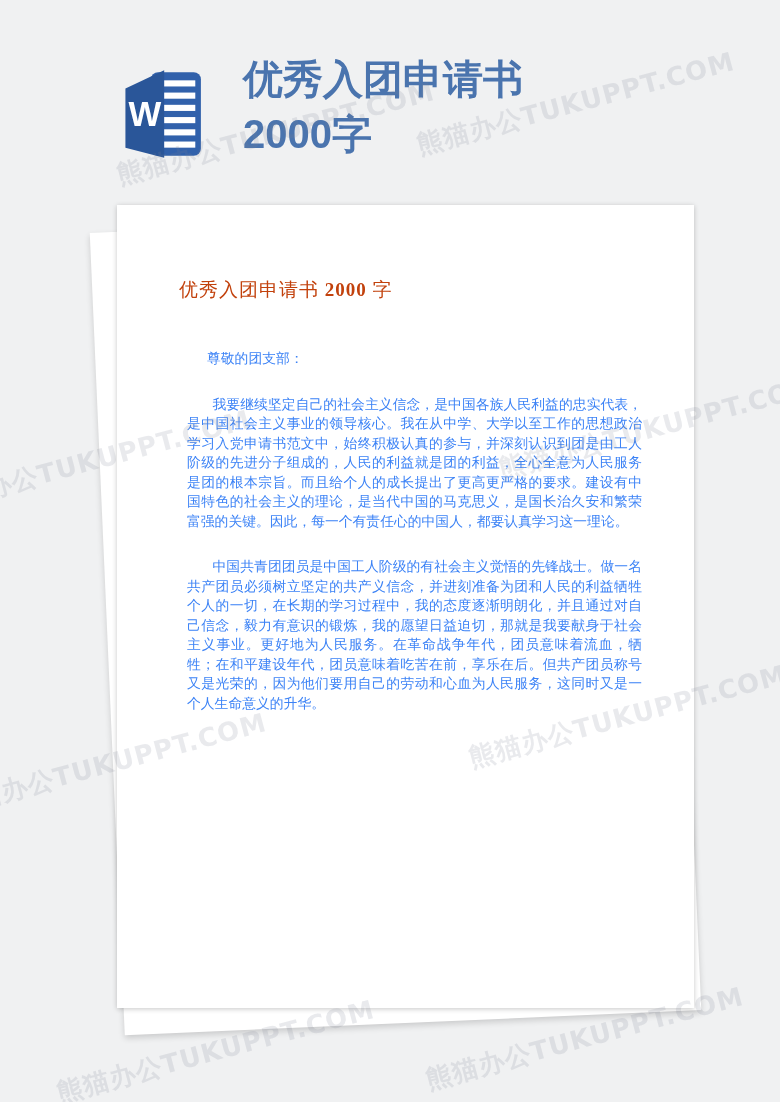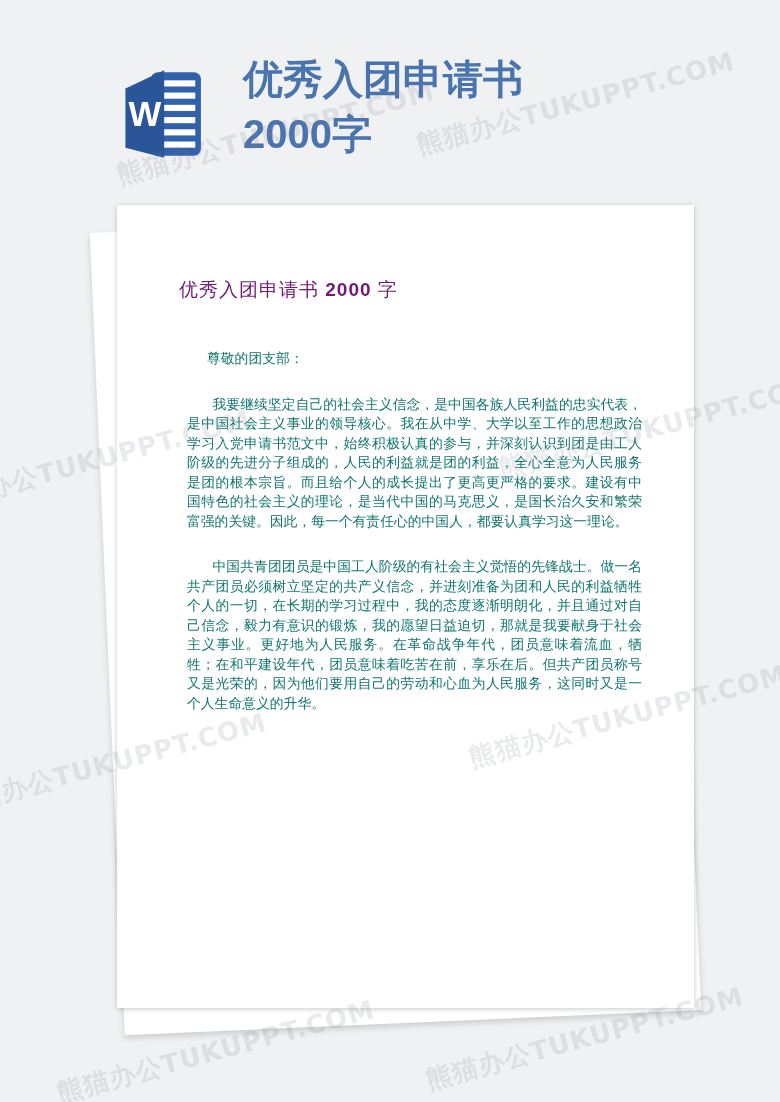--- a/index.html
+++ b/index.html
@@ -20,25 +20,25 @@
   .header-title{position:absolute;left:243px;top:52px;width:360px;z-index:3;margin:0;
       font-size:40px;line-height:55px;font-weight:700;color:#4a74ae;}
 
   
   .page{position:absolute;left:117px;top:205px;width:577px;height:803px;background:#ffffff;}
   .page-back{transform:translate(-10px,15px) rotate(-2.5deg);
       box-shadow:0 3px 6px rgba(0,0,0,0.16);z-index:1;}
   .page-front{z-index:2;box-sizing:border-box;padding:72px 52px 0 70px;
       box-shadow:0 1px 5px rgba(0,0,0,0.22);}
 
-  .doc-title{font-family:Liberation Sans, sans-serif;font-size:19px;line-height:26px;
-      font-weight:400;color:#701a75;letter-spacing:1px;margin:0 0 46px -8px;}
+  .doc-title{font-family:Liberation Serif, serif;font-size:19px;line-height:26px;
+      font-weight:400;color:#c2410c;letter-spacing:1px;margin:0 0 46px -8px;}
   .doc-title b{font-weight:700;}
   .doc-body p{font-family:"Liberation Serif","DejaVu Serif",serif;font-size:13.8px;line-height:19.5px;
-      color:#0f766e;margin:0 0 26px;text-indent:1.85em;text-align:justify;}
+      color:#3b82f6;margin:0 0 26px;text-indent:1.85em;text-align:justify;}
   .doc-body p.salutation{text-indent:0;margin:0 0 26px 20px;}
 </style>
 </head>
 <body>
 
 <div class="stage">
 
   <div class="header">
     <div class="word-icon">
       <svg viewBox="0 0 100 100" width="102" height="102">

